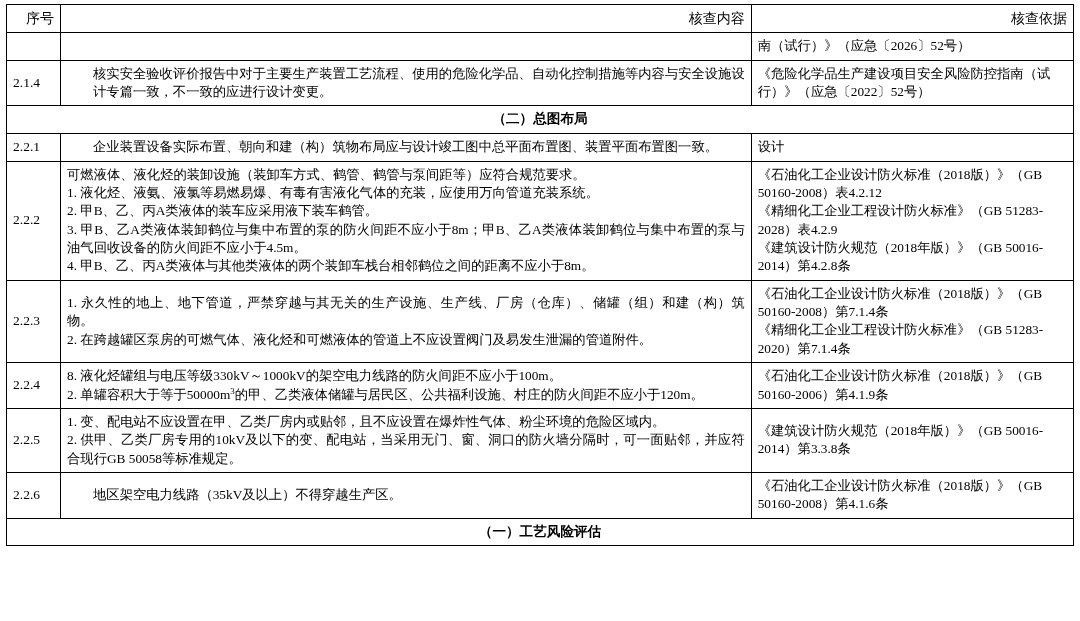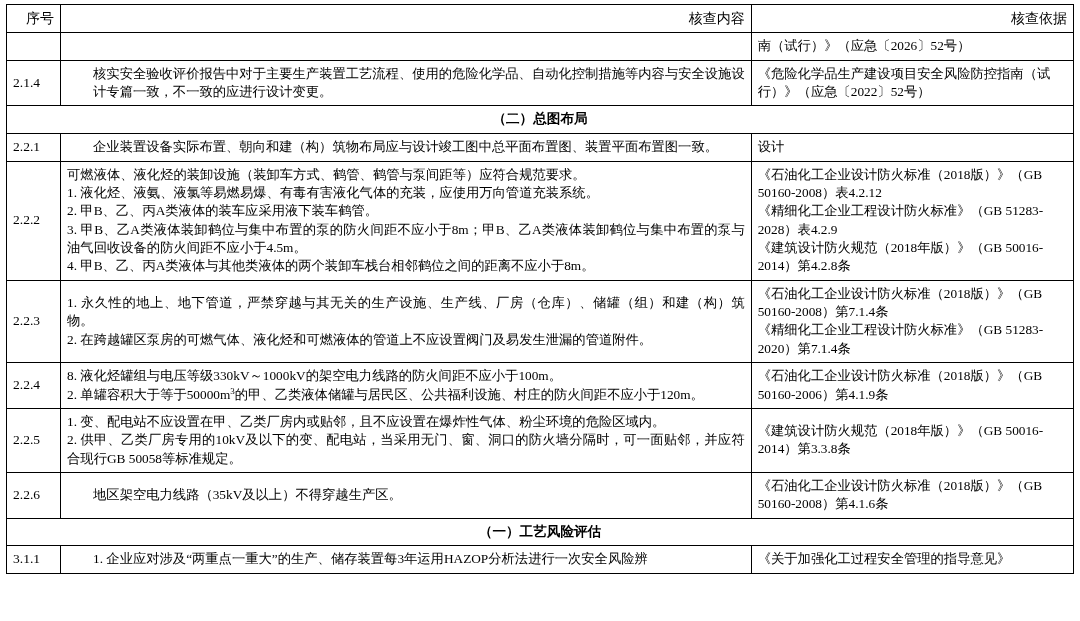--- a/index.html
+++ b/index.html
@@ -174,24 +174,15 @@
           <td class="c-content mid">
             <span class="line bold">地区架空电力线路（35kV及以上）不得穿越生产区。</span>
           </td>
           <td class="c-basis mid">
             <span class="basis-line">《石油化工企业设计防火标准（2018版）》（GB 50160-2008）第4.1.6条</span>
           </td>
         </tr>
         <tr class="section-row">
           <td colspan="3">（一）工艺风险评估</td>
         </tr>
-        <tr>
-          <td class="c-no">3.1.1</td>
-          <td class="c-content mid">
-            <span class="line">1. 企业应对涉及“两重点一重大”的生产、储存装置每3年运用HAZOP分析法进行一次安全风险辨</span>
-          </td>
-          <td class="c-basis mid">
-            <span class="basis-line">《关于加强化工过程安全管理的指导意见》</span>
-          </td>
-        </tr>
       </tbody>
   </table>
 </div>
 
 </body></html>

